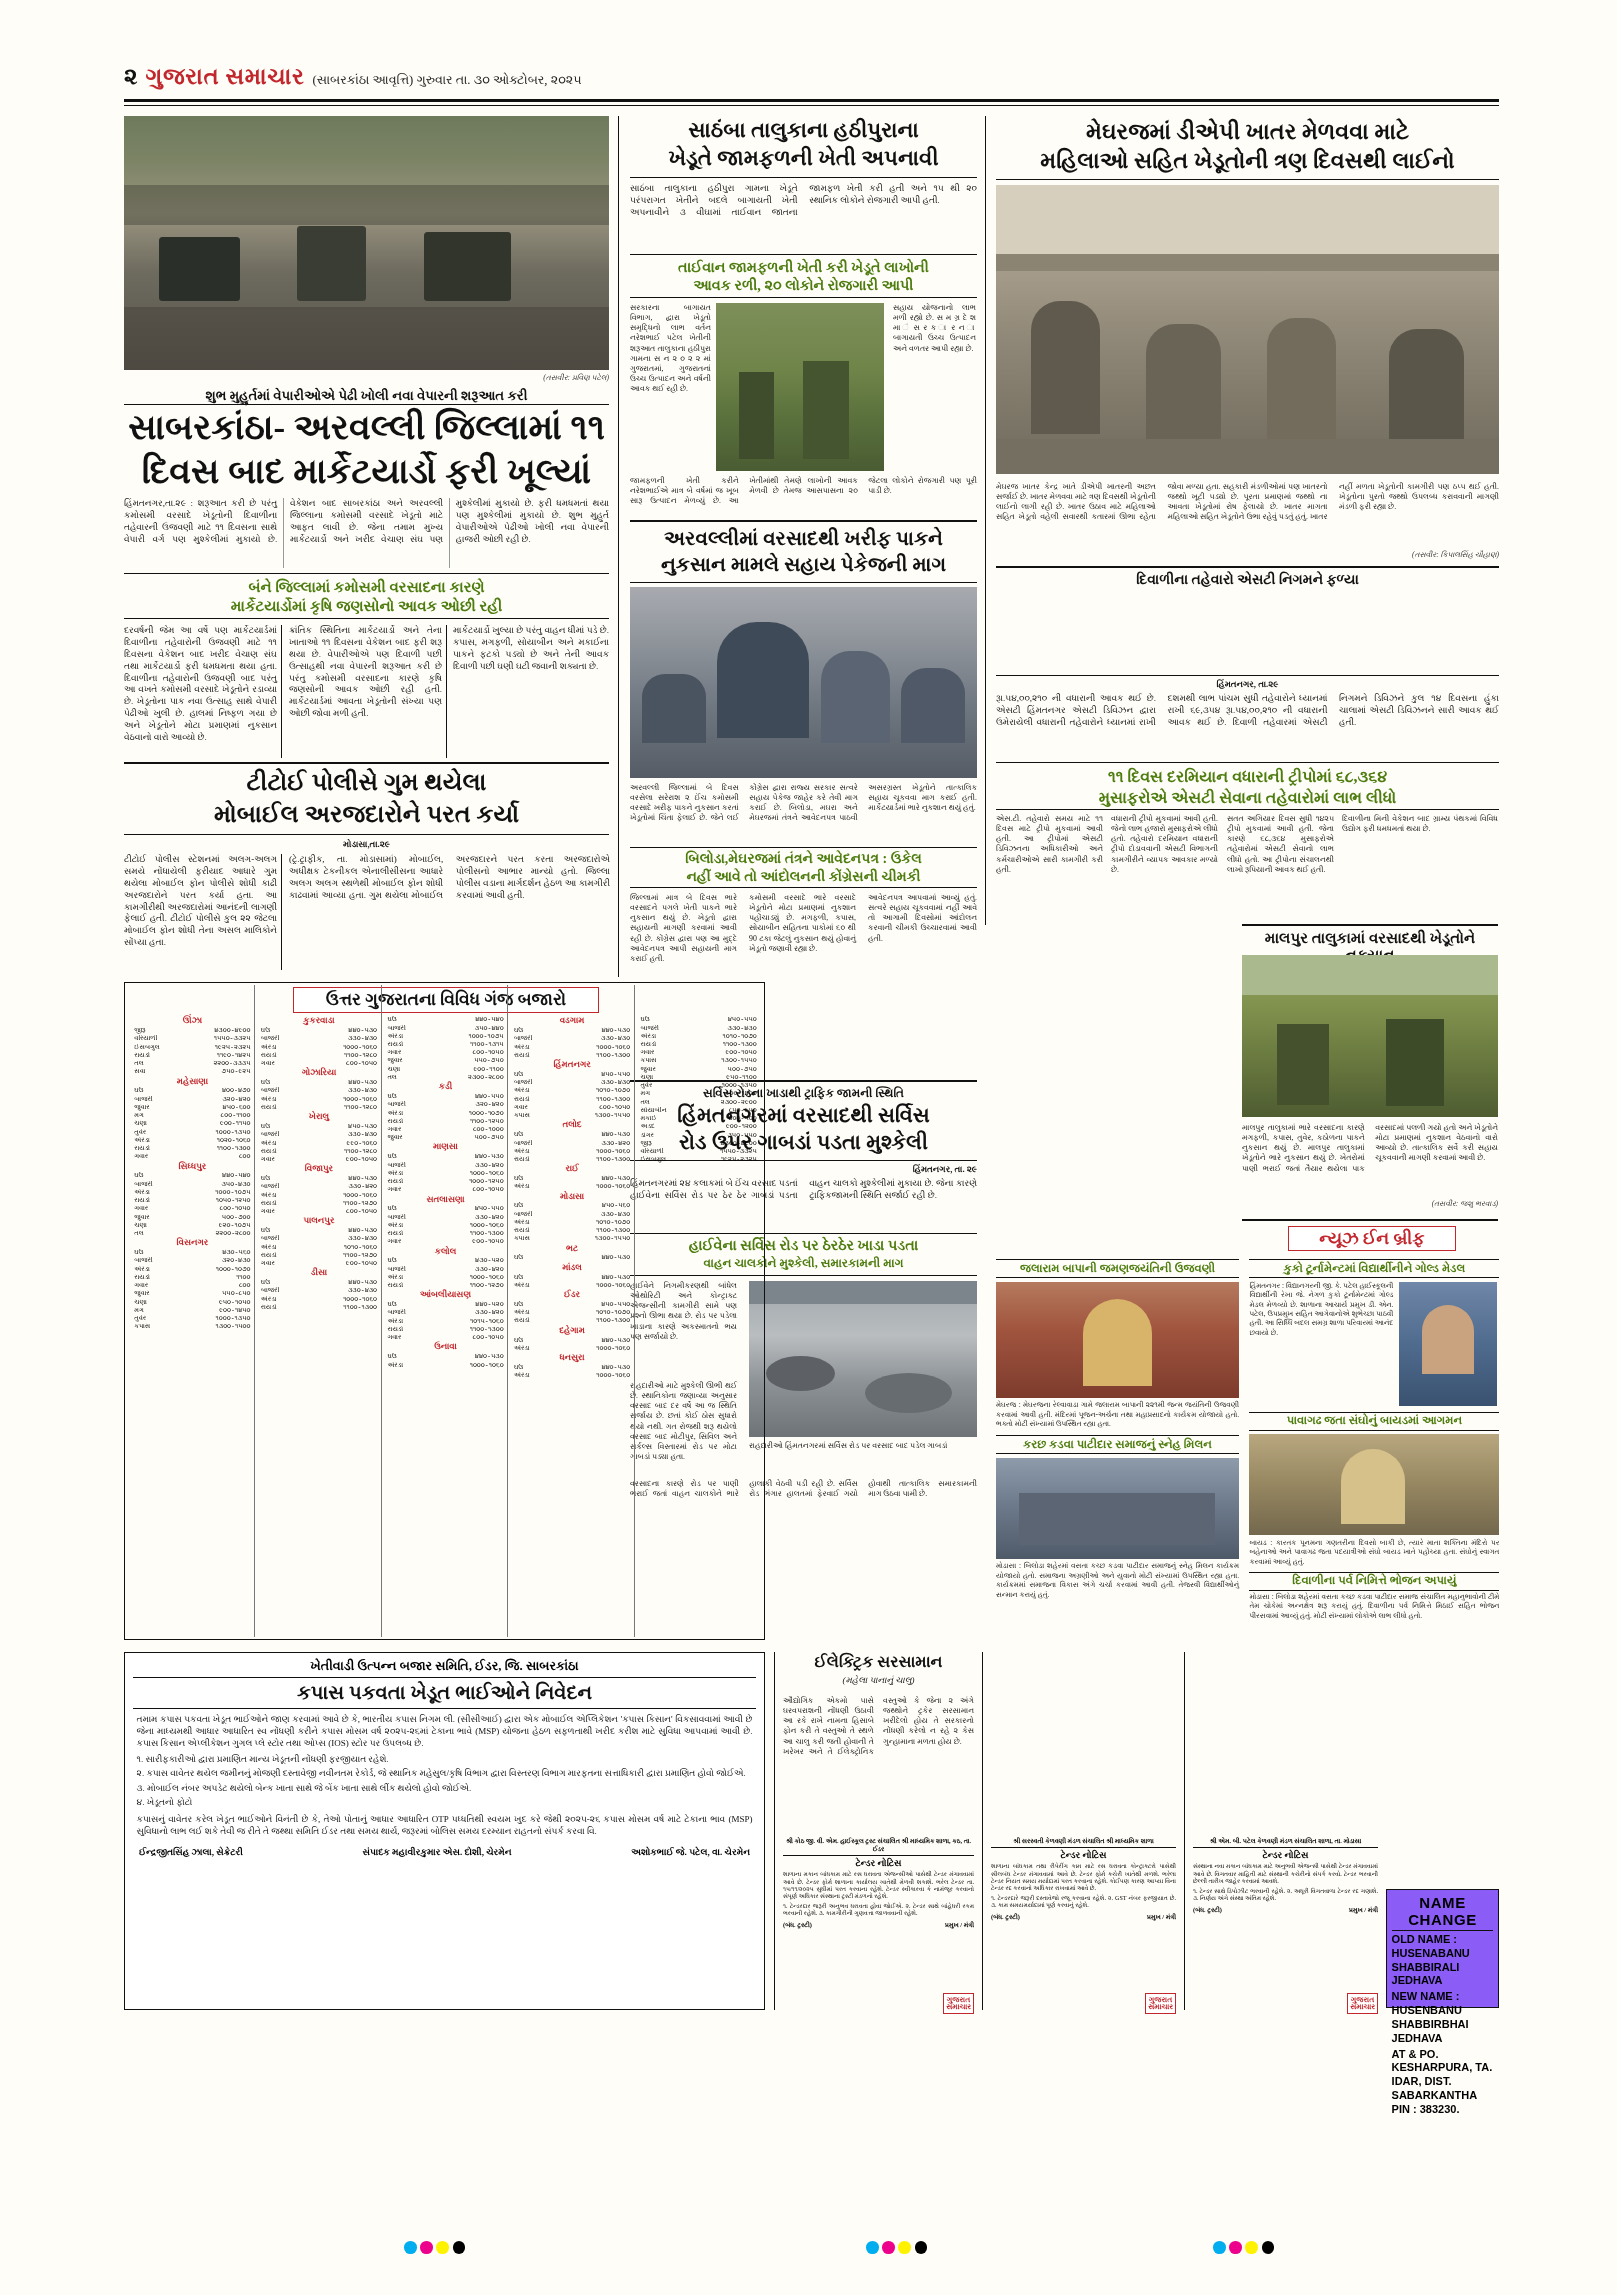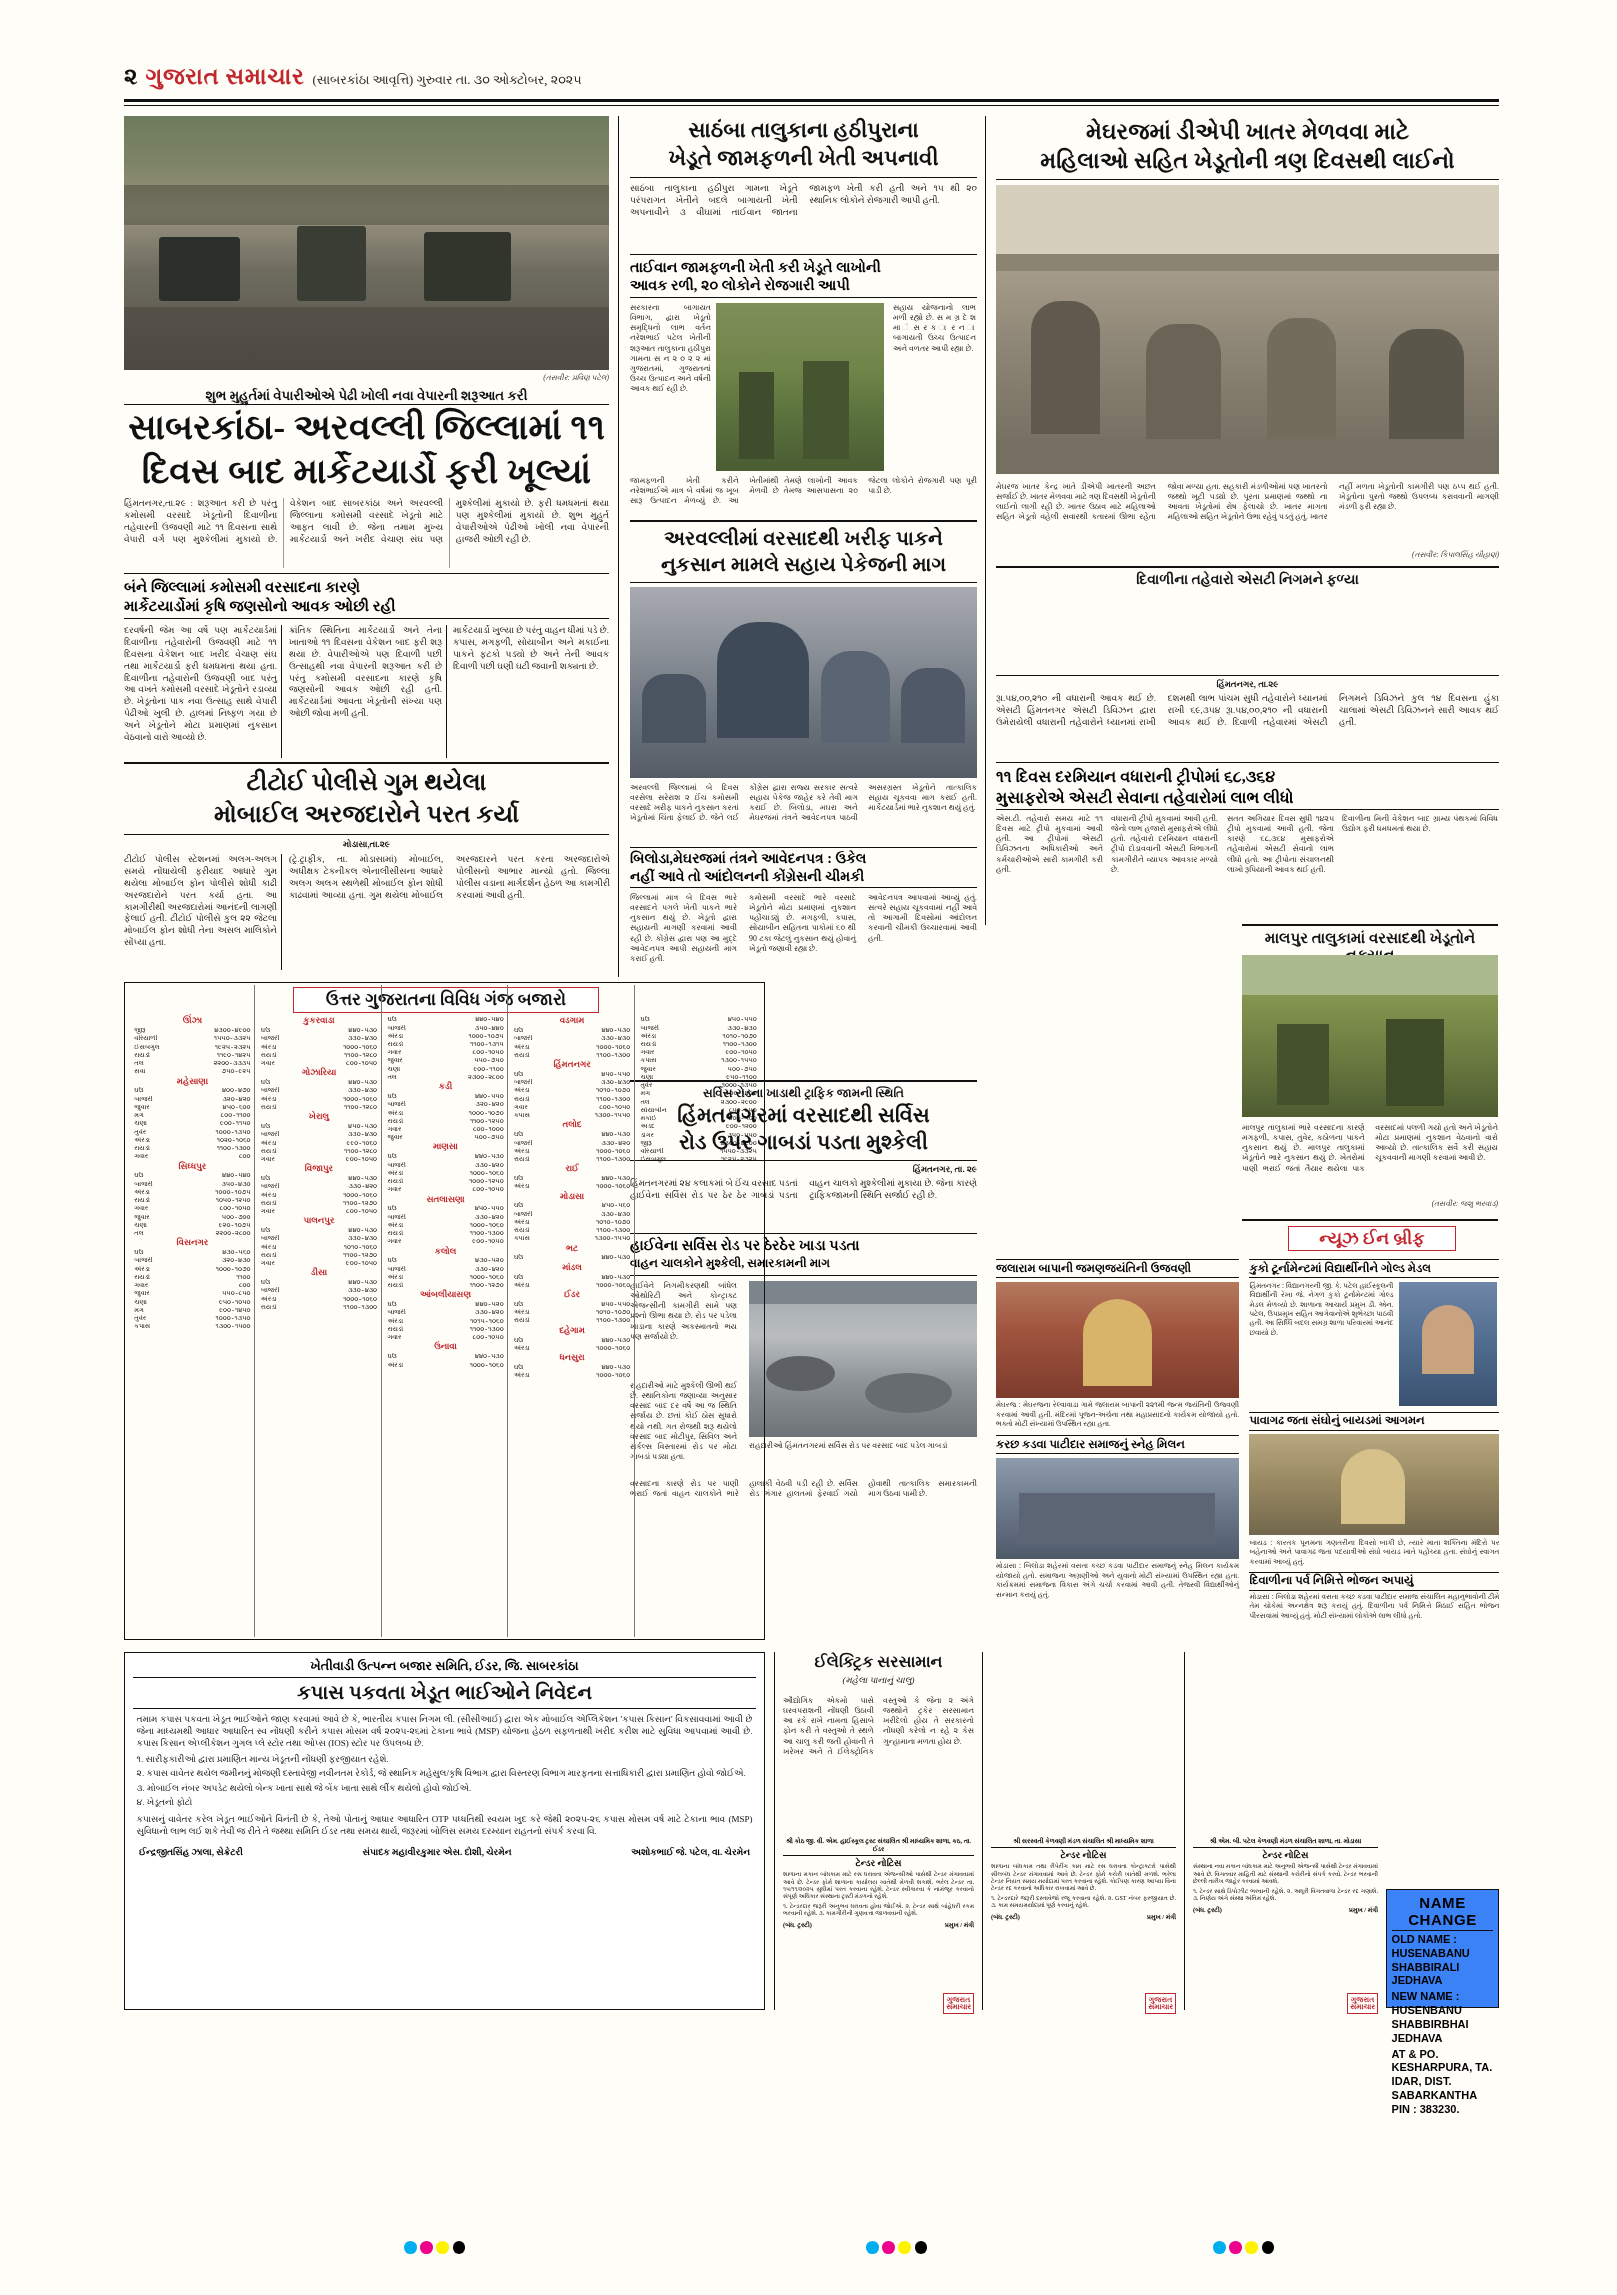--- a/index.html
+++ b/index.html
@@ -59,21 +59,21 @@
   .rule-thin { border-top: 0.9px solid #111; }
   .rule-thick { border-top: 2.3px solid #111; }
   .vrule { position:absolute; width:0.9px; background:#111; }
   .photo {
     background: #8a8c84; position: relative; overflow: hidden;
   }
   .photo .ph-grad {
     position:absolute; inset:0;
   }
   .subhead {
-    font-size: 15px; font-weight: bold; text-align:left; line-height:1.2; color:#000000;
+    font-size: 15px; font-weight: bold; text-align:center; line-height:1.2; color:#4d7c0f;
   }
   .colwrap { column-gap: 12.7px; column-rule: 0.6px solid #999; }
 
   
   .mkt-box {
     border: 1.2px solid #111;
   }
   .mkt-title {
     border: 1.7px solid #c1272d; color:#111; font-weight:bold; font-size: 17.3px;
     text-align:center; padding: 2.3px 0; background: #fff;
@@ -86,21 +86,21 @@
 
   
   .notice-box { border: 1.2px solid #111; background:#fff; }
   .notice-head { font-size: 12.7px; font-weight:bold; text-align:center; }
   .notice-title { font-size: 19.6px; font-weight:bold; text-align:center; color:#111; }
 
   .nib-title {
     color:#c1272d; font-weight:bold; font-size:17.3px; text-align:center;
     border:1.2px solid #c1272d; padding:1.7px 5.8px; background:#fff;
   }
-  .namechange-box { border:1.7px solid #111; background:#3b82f6; }
+  .namechange-box { border:1.7px solid #111; background:#8b5cf6; }
   .nc-head { font-family:"Liberation Sans", sans-serif; font-weight:bold; font-size:15px; text-align:center; letter-spacing:0.6px; }
   .nc-body { font-family:"Liberation Sans", sans-serif; font-size:11px; line-height:1.25; font-weight:bold; }
 
   .cmyk { position:absolute; display:flex; gap:3.5px; }
   .cmyk span { width:12.7px; height:12.7px; border-radius:50%; display:block; }
 
   .logo-badge {
     font-family:"Liberation Serif", serif; font-weight:bold; color:#c1272d;
     border:0.6px solid #c1272d; font-size: 7.5px; text-align:center; line-height:1.05;
     padding:1.2px 2.3px; background:#fff;

